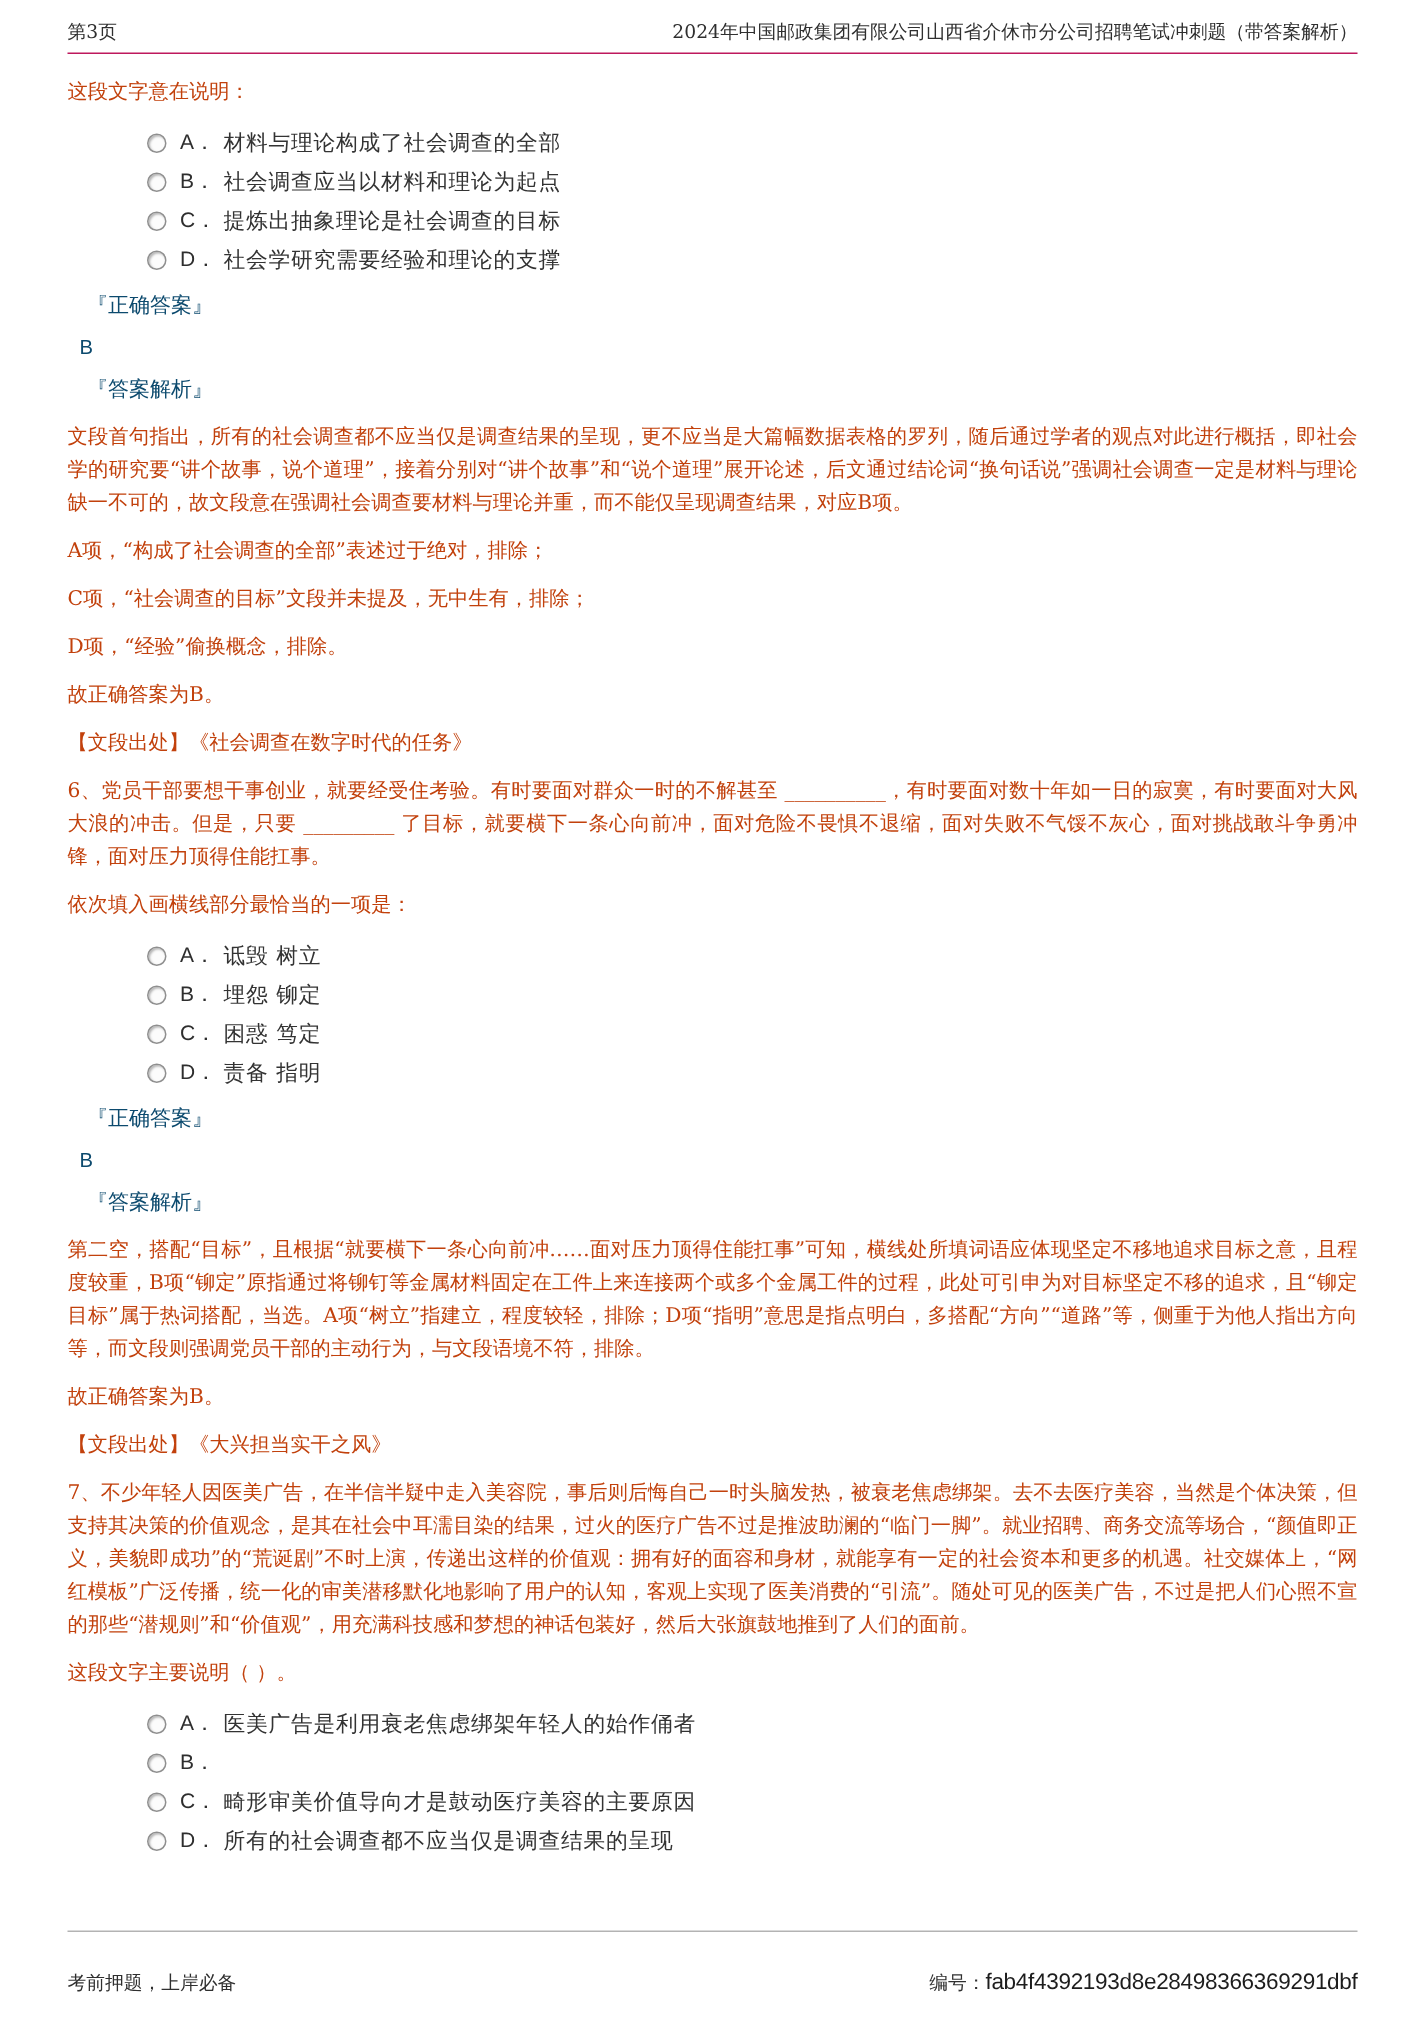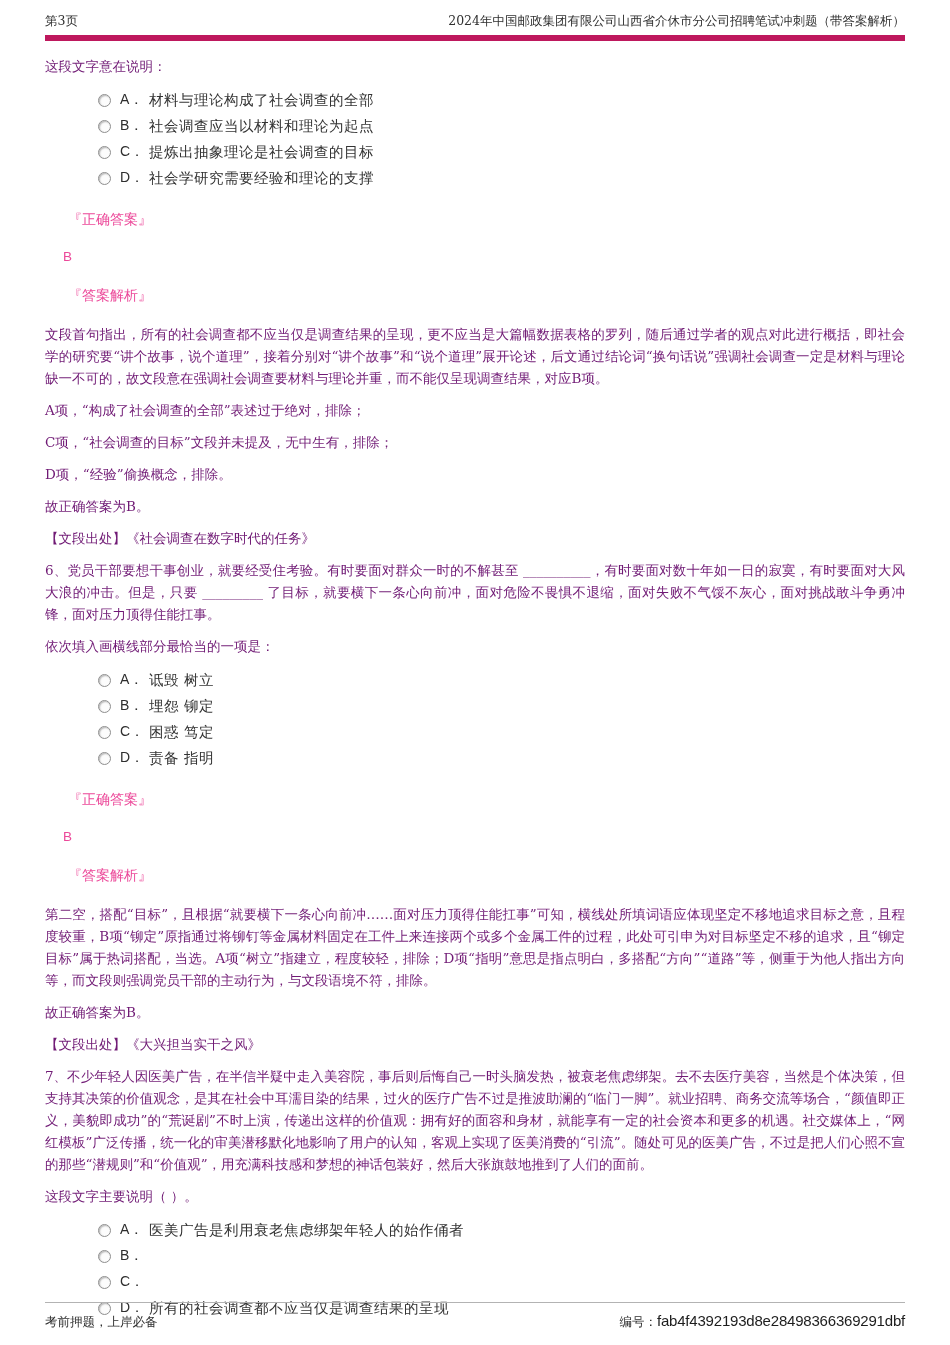--- a/index.html
+++ b/index.html
@@ -9,30 +9,30 @@
     color:#3a3a3a;
     font-family:"DejaVu Serif","Liberation Serif",serif;
     position:relative;
     overflow:hidden;
   }
   .page{padding:0 45px;}
   
   .header{
     display:flex;justify-content:space-between;align-items:flex-end;
     padding-top:13px;padding-bottom:5px;
-    border-bottom:6px solid #be185d;
+    border-bottom:1px solid #be185d;
     font-size:12.5px;color:#2f2f2f;
   }
   .header .doc-title{text-align:left;}
   
   .para{
     font-size:13.5px;line-height:22px;
     margin:10px 0;
     text-align:justify;
-    color:#701a75;
+    color:#c2410c;
   }
   .first-para{margin-top:14px;}
   
   .options{margin:8px 0 2px 0;}
   .option{
     display:flex;align-items:center;
     height:26px;
     margin-left:53px;
     font-size:14.5px;color:#333;
   }
@@ -44,28 +44,28 @@
     margin-right:9px;flex:0 0 auto;
   }
   .opt-label{
     width:29px;flex:0 0 auto;
     font-family:"Liberation Sans","DejaVu Sans",sans-serif;
     font-size:14px;color:#2e2e2e;
   }
   .opt-text{letter-spacing:0.5px;}
   
   .ansblock{margin-top:2px;}
-  .ansline{font-size:14px;line-height:20px;margin:18px;color:#ec4899;}
+  .ansline{font-size:14px;line-height:20px;margin:8px;color:#0c4a6e;}
   .ansline.bracket{padding-left:5px;}
   .ansletter{font-family:"Liberation Sans","DejaVu Sans",sans-serif;font-size:13.5px;}
   
   .footer{
     position:absolute;left:45px;right:45px;bottom:14px;
     border-top:1px solid #b3b3b3;
-    padding-top:9px;
+    padding-top:25px;
     display:flex;justify-content:space-between;align-items:baseline;
     font-size:12.5px;color:#2f2f2f;
   }
   .serial{white-space:nowrap;}
   .serial-value{
     font-family:"Liberation Sans","DejaVu Sans",sans-serif;
     font-size:15px;color:#1d1d1d;letter-spacing:-0.2px;
   }
 </style>
 </head>
@@ -161,20 +161,21 @@
       <span class="opt-label">A．</span>
       <span class="opt-text">医美广告是利用衰老焦虑绑架年轻人的始作俑者</span>
     </div>
     <div class="option">
       <span class="radio"></span>
       <span class="opt-label">B．</span>
     </div>
     <div class="option">
       <span class="radio"></span>
       <span class="opt-label">C．</span>
+      <span class="opt-text">畸形审美价值导向才是鼓动医疗美容的主要原因</span>
     </div>
     <div class="option">
       <span class="radio"></span>
       <span class="opt-label">D．</span>
       <span class="opt-text">所有的社会调查都不应当仅是调查结果的呈现</span>
     </div>
   </div>
 
 </div>
 

